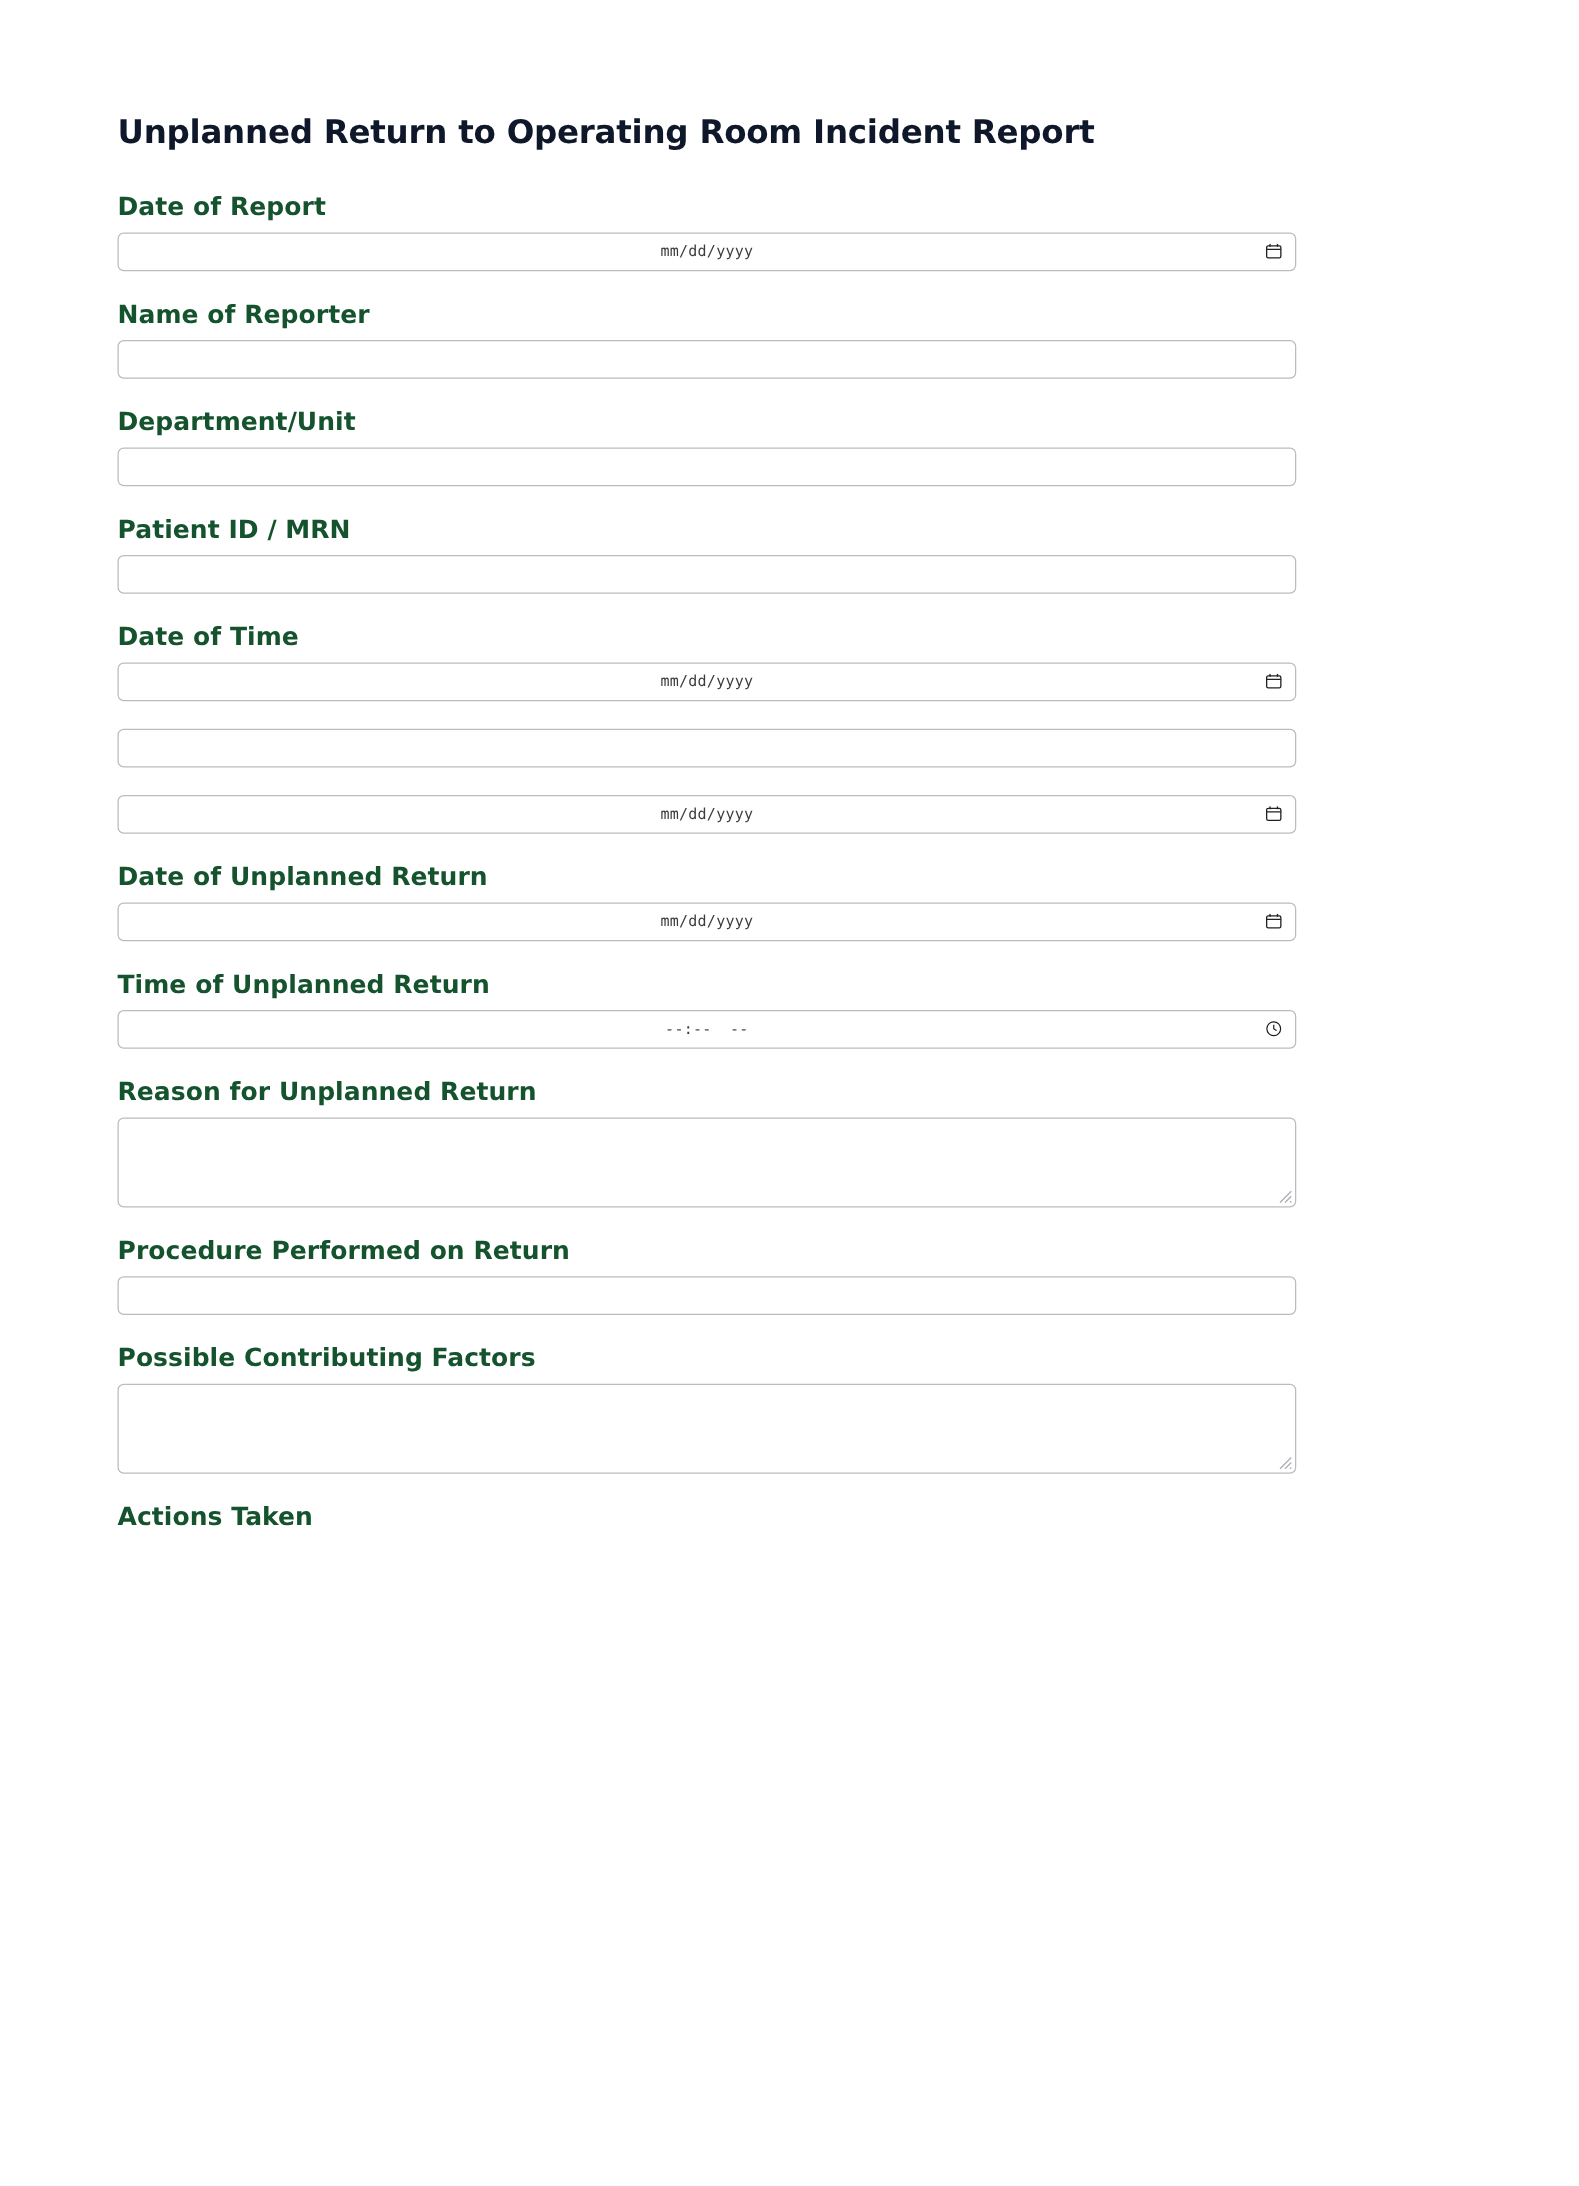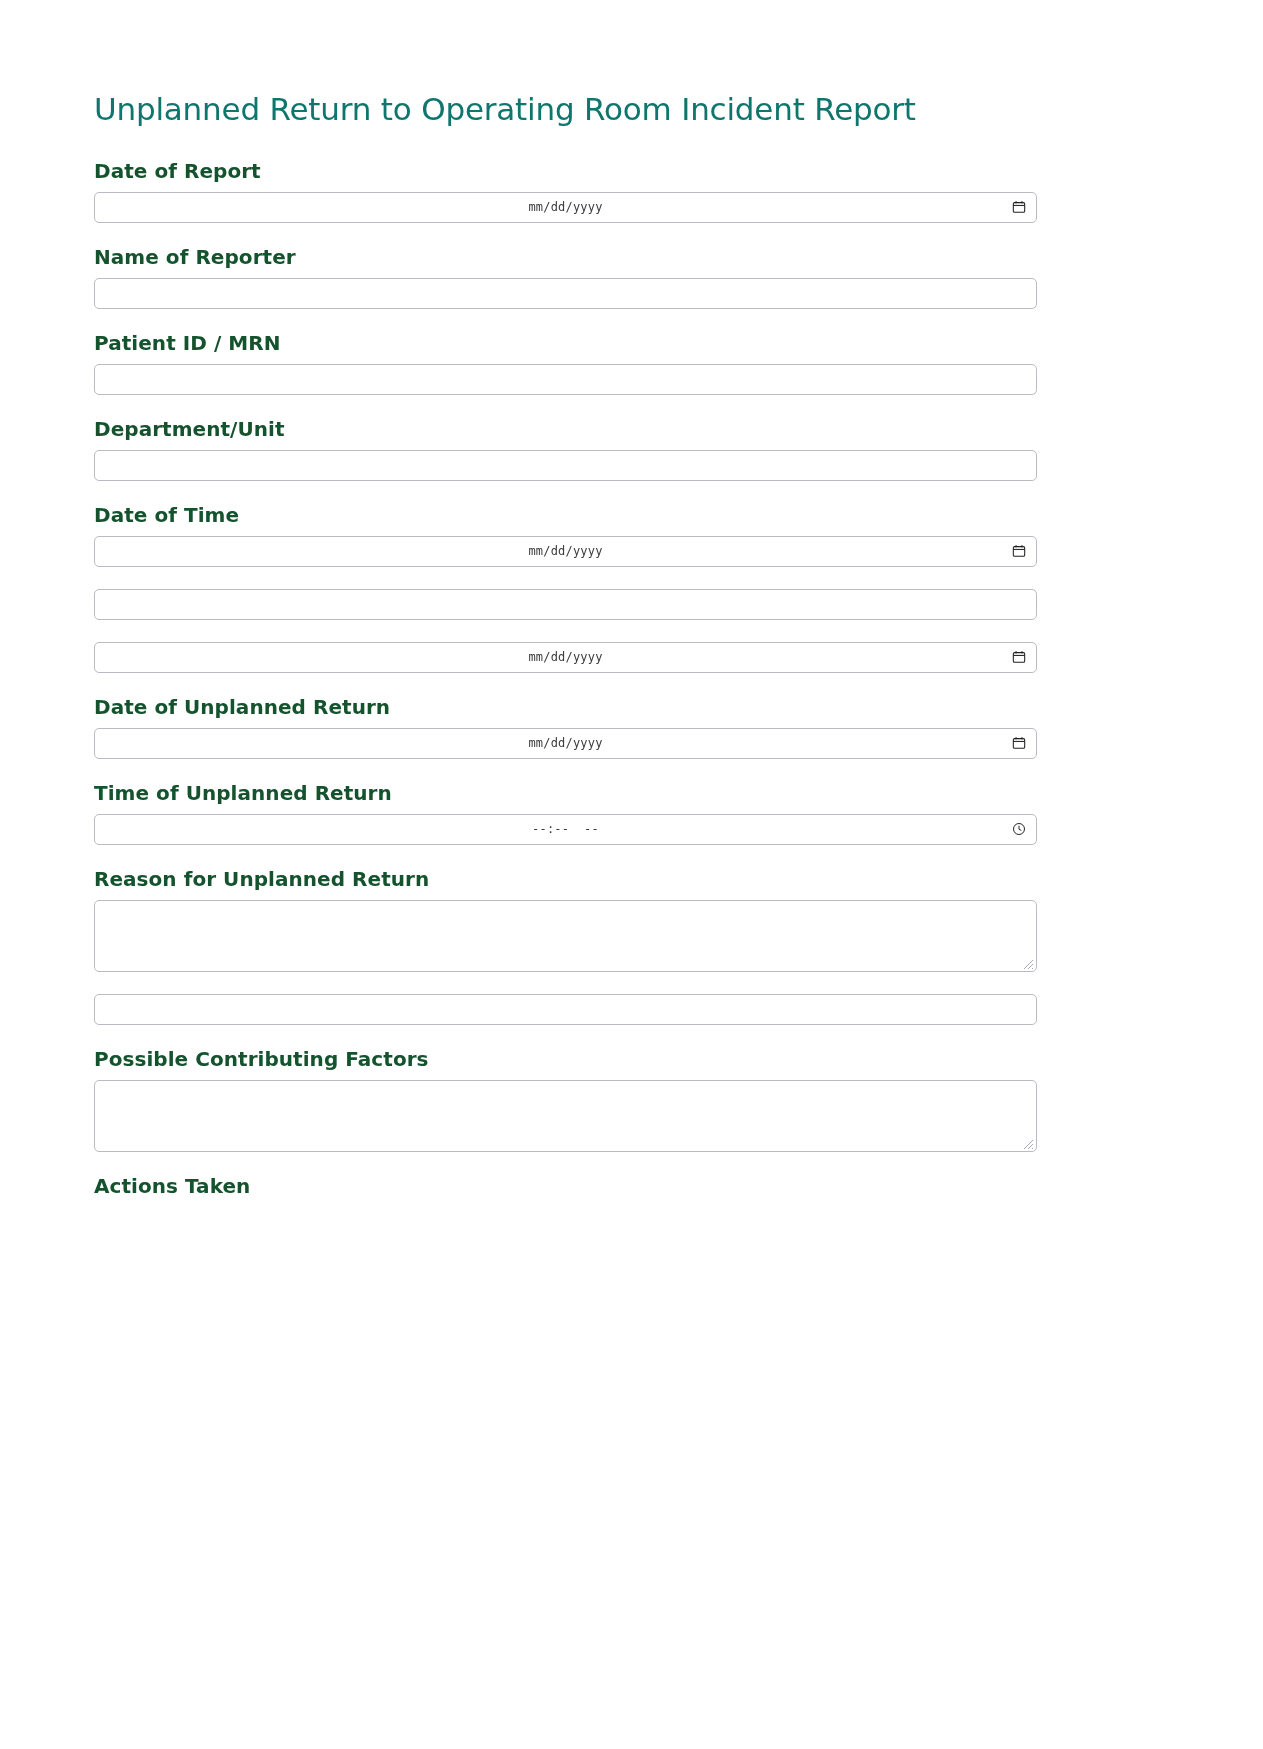--- a/index.html
+++ b/index.html
@@ -15,24 +15,24 @@
     -webkit-font-smoothing: antialiased;
   }
   .page {
     width: 1263px;
     min-height: 1749px;
     box-sizing: border-box;
     padding: 90px 226px 40px 94px;
     background: #ffffff;
   }
   .form-title {
-    font-size: 31px;
-    font-weight: 400;
+    font-size: 26px;
+    font-weight: 700;
     letter-spacing: -0.2px;
-    color: #0f766e;
+    color: #0f172a;
     margin: 0 0 30px 0;
     line-height: 1.25;
   }
   .field {
     margin-bottom: 22px;
   }
   .field-label {
     display: block;
     font-size: 20px;
     font-weight: 700;
@@ -112,27 +112,27 @@
             </svg></span>
         </div>
       </div>
       <div class="field">
         <label class="field-label">Name of Reporter</label>
         <div class="control text-input">
           <span></span>
         </div>
       </div>
       <div class="field">
+        <label class="field-label">Department/Unit</label>
+        <div class="control text-input">
+          <span></span>
+        </div>
+      </div>
+      <div class="field">
         <label class="field-label">Patient ID / MRN</label>
-        <div class="control text-input">
-          <span></span>
-        </div>
-      </div>
-      <div class="field">
-        <label class="field-label">Department/Unit</label>
         <div class="control text-input">
           <span></span>
         </div>
       </div>
       <div class="field">
         <label class="field-label">Date of Time</label>
         <div class="control text-input">
           <span class="placeholder-mono">mm/dd/yyyy</span>
           <span class="ctrl-icon"><svg viewBox="0 0 16 16" width="14" height="14" aria-hidden="true">
               <rect x="1.5" y="3" width="13" height="11" rx="1.5" fill="none" stroke="#202020" stroke-width="1.2"></rect>
@@ -188,20 +188,21 @@
             <span></span>
             <span class="resize-grip"><svg viewBox="0 0 11 11" width="11" height="11" aria-hidden="true">
                 <line x1="10" y1="1" x2="1" y2="10" stroke="#a9acb0" stroke-width="1"></line>
                 <line x1="10" y1="5" x2="5" y2="10" stroke="#a9acb0" stroke-width="1"></line>
                 <line x1="10" y1="9" x2="9" y2="10" stroke="#a9acb0" stroke-width="1"></line>
               </svg></span>
           </div>
         </div>
       </div>
       <div class="field">
+        <label class="field-label">Procedure Performed on Return</label>
         <div class="control text-input">
           <span></span>
         </div>
       </div>
       <div class="field">
         <label class="field-label">Possible Contributing Factors</label>
         <div class="textarea-wrap">
           <div class="control textarea">
             <span></span>
             <span class="resize-grip"><svg viewBox="0 0 11 11" width="11" height="11" aria-hidden="true">

